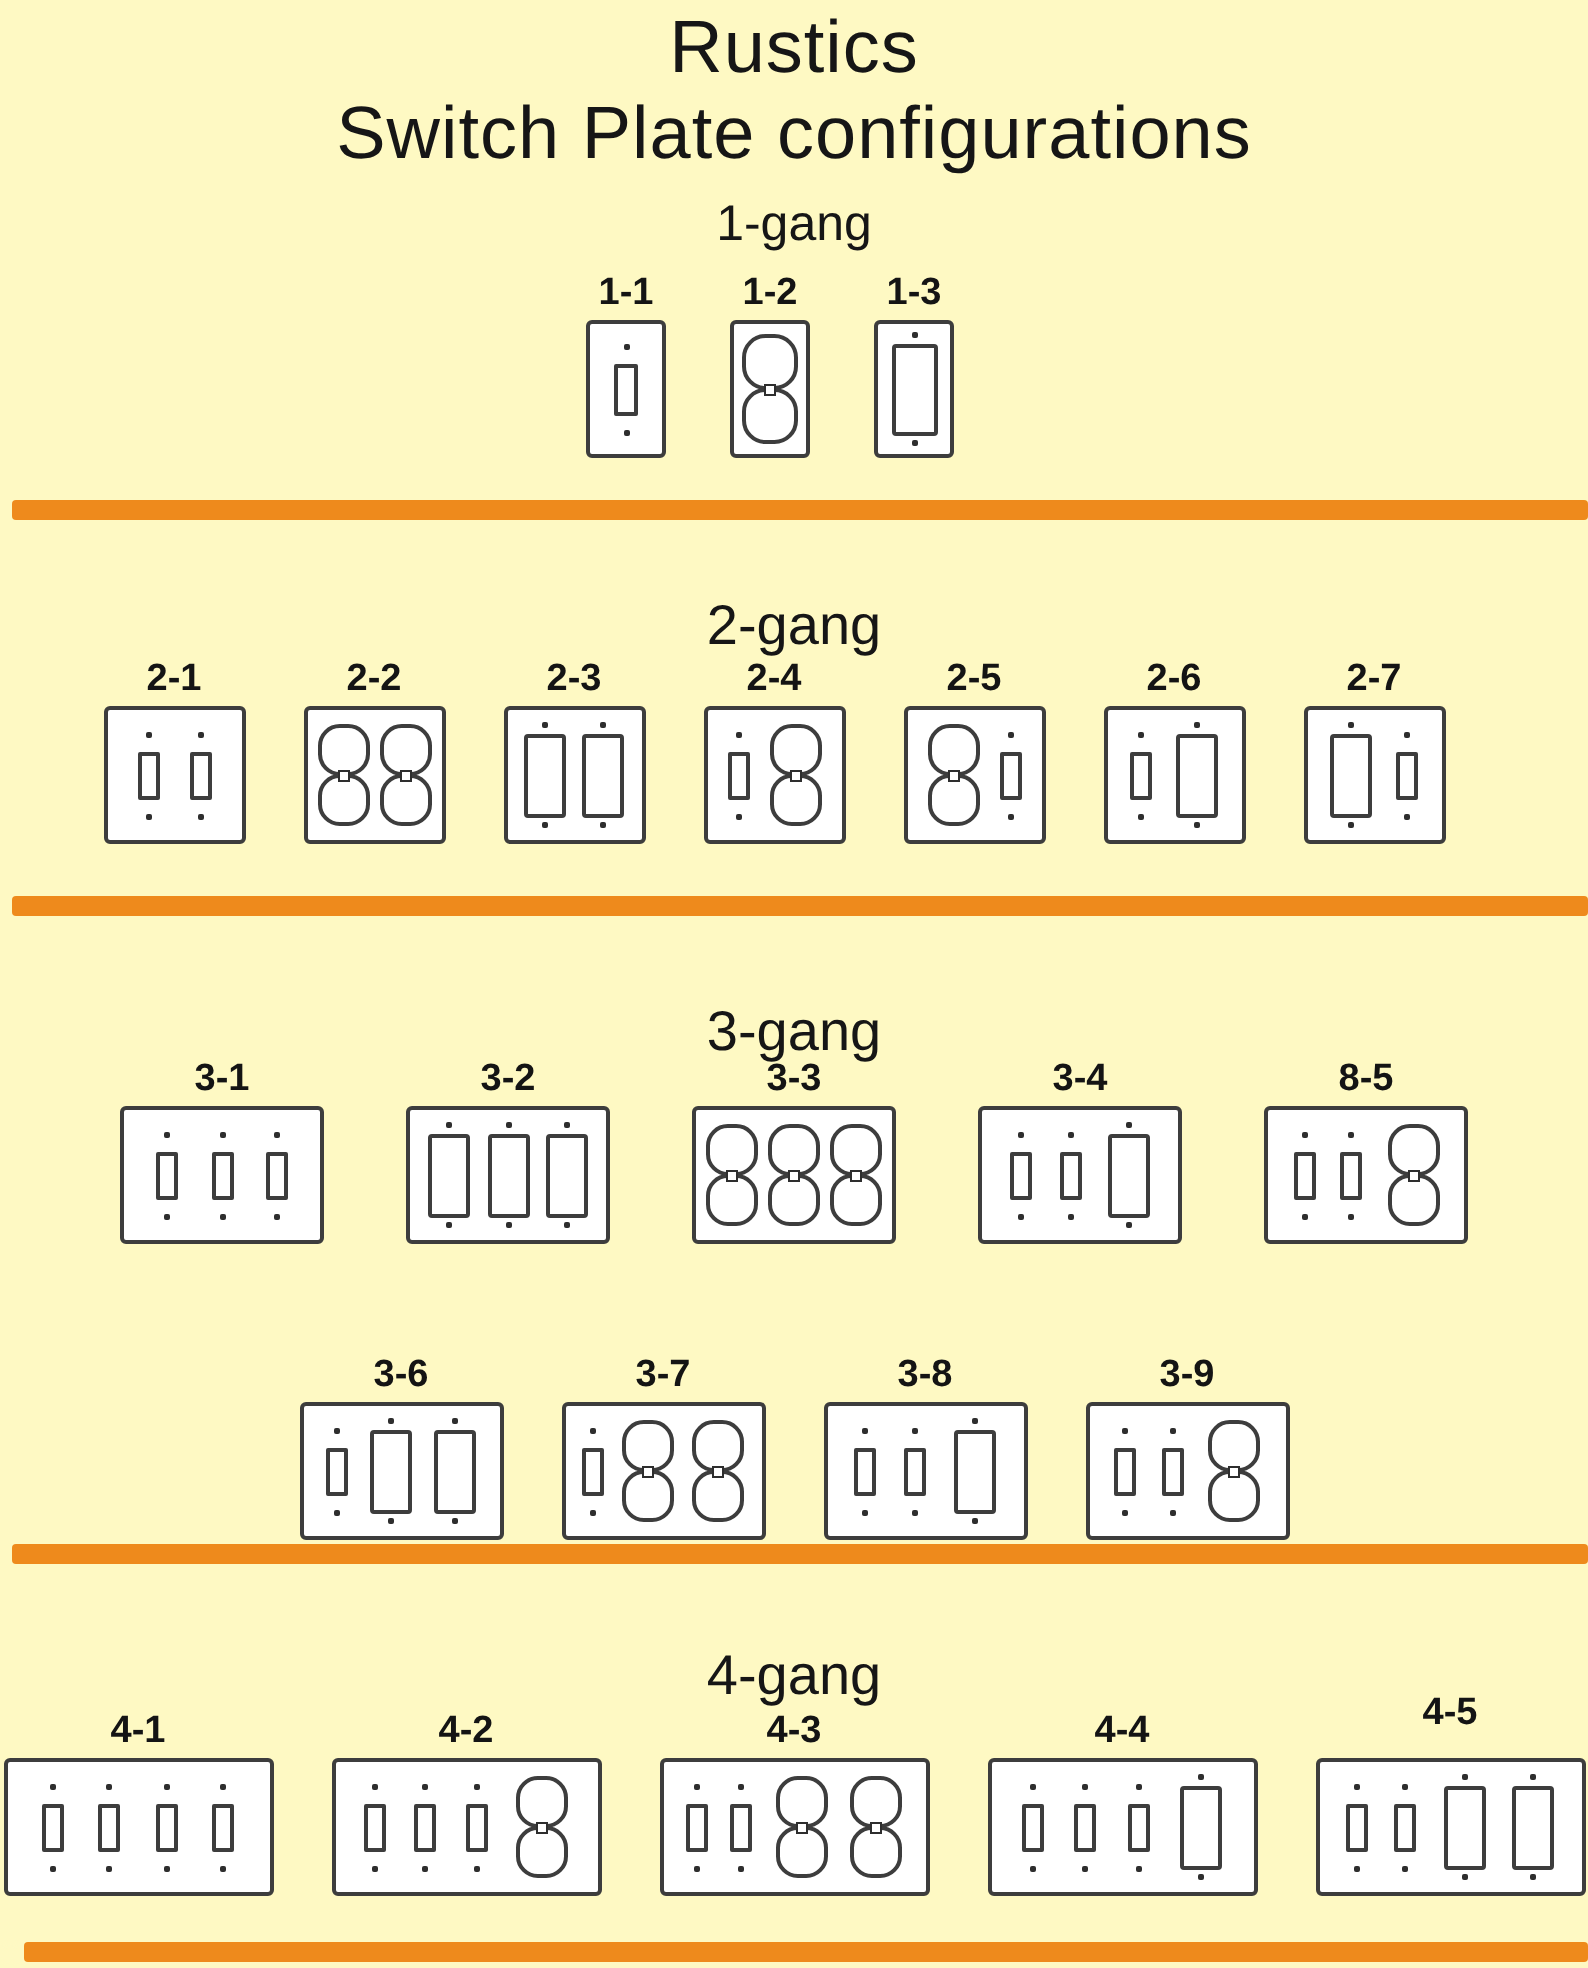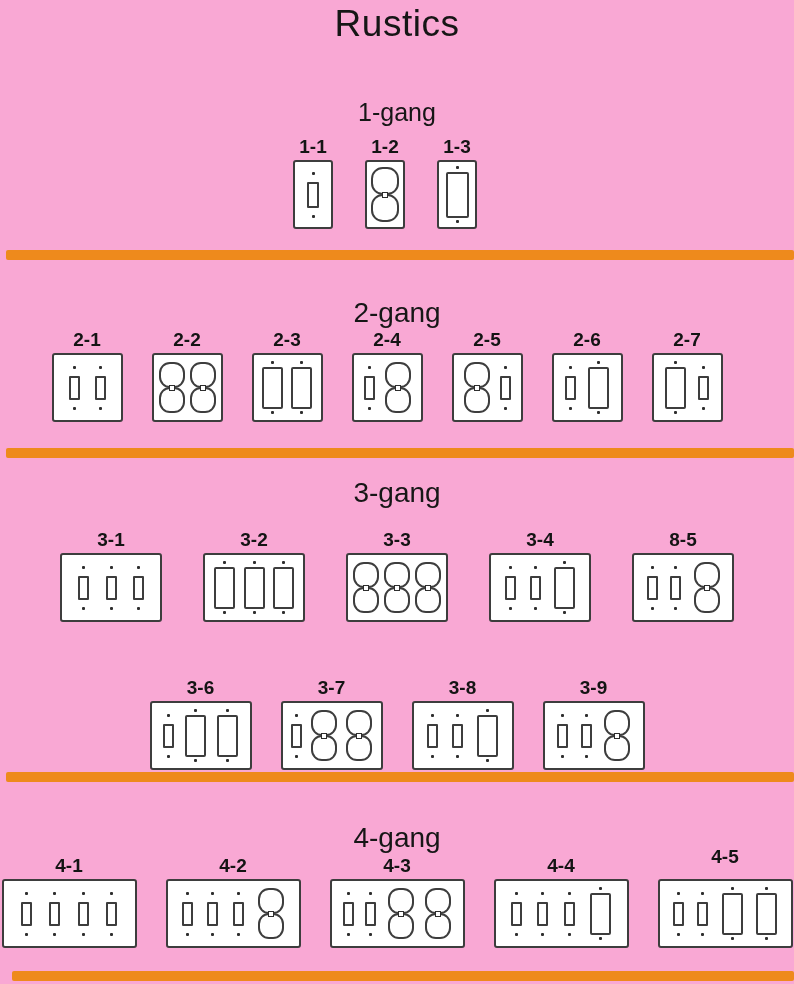--- a/index.html
+++ b/index.html
@@ -1,32 +1,32 @@
 <!DOCTYPE html>
 <html style="--orange: #EE8A1C; --line: #3d3d3d;"><head>
 <meta charset="utf-8">
 <style>
   html, body { margin:0; padding:0; background:#ffffff; }
   #canvas {
-    position:relative; width:794px; height:984px; background:#f9a8d4;
+    position:relative; width:794px; height:984px; background:#fef9c3;
     font-family:"Liberation Sans","DejaVu Sans",sans-serif; color:#111;
     overflow:hidden;
   }
   
   .title {
     position:absolute; top:2px; left:0; right:0;
     text-align:center; font-size:37px; line-height:43px; letter-spacing:0.5px; color:#161616;
   }
   .hdr {
     position:absolute; left:0; right:0; text-align:center;
     font-size:28px; line-height:32px; color:#161616;
   }
   .hdr-0 { top:96px; font-size:25px; }
   .hdr-1 { top:297px; }
-  .hdr-2 { top:477px; }
+  .hdr-2 { top:500px; }
   .hdr-3 { top:822px; }
   
   .row {
     position:absolute; left:0; right:0;
     display:flex; justify-content:center; align-items:flex-start;
   }
   .row-0-0 { top:137px; gap:32px; transform:translateX(-12px); }
   .row-1-0 { top:330px; gap:29px; transform:translateX(-10px); }
   .row-2-0 { top:530px; gap:41px; }
   .row-2-1 { top:662px; gap:29px;margin-top:16px; }
@@ -82,20 +82,21 @@
   .d2 { top:772px; }
   .d3 { top:971px; left:12px; }
 </style>
 </head>
 <body>
 
 <div id="canvas">
 
   <div class="title">
     <div>Rustics</div>
+    <div>Switch Plate configurations</div>
   </div>
 
   <div class="hdr hdr-0">1-gang</div>
   <div class="hdr hdr-1">2-gang</div>
   <div class="hdr hdr-2">3-gang</div>
   <div class="hdr hdr-3">4-gang</div>
 
   <div class="row row-0-0">
       <div class="unit">
         <div class="plate-label">1-1</div>

